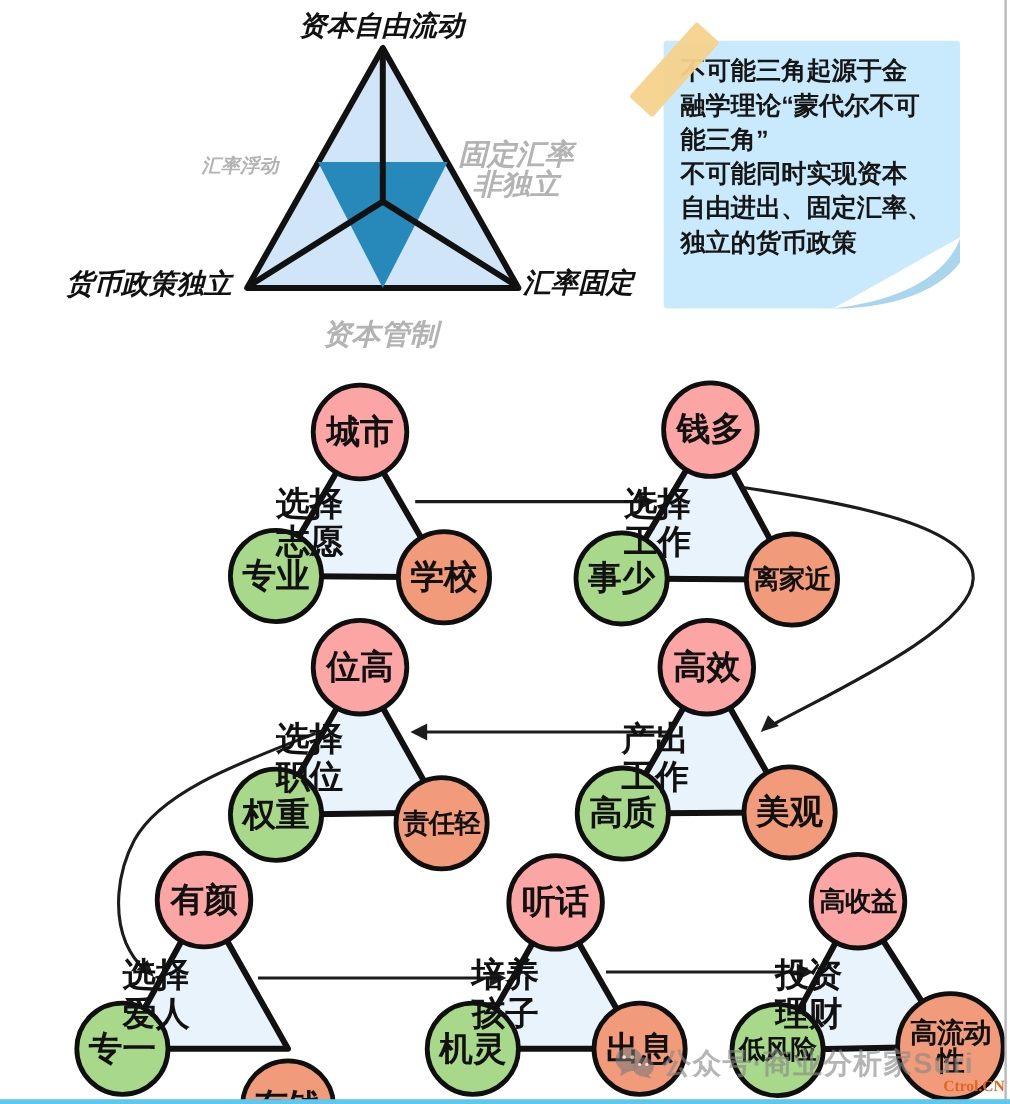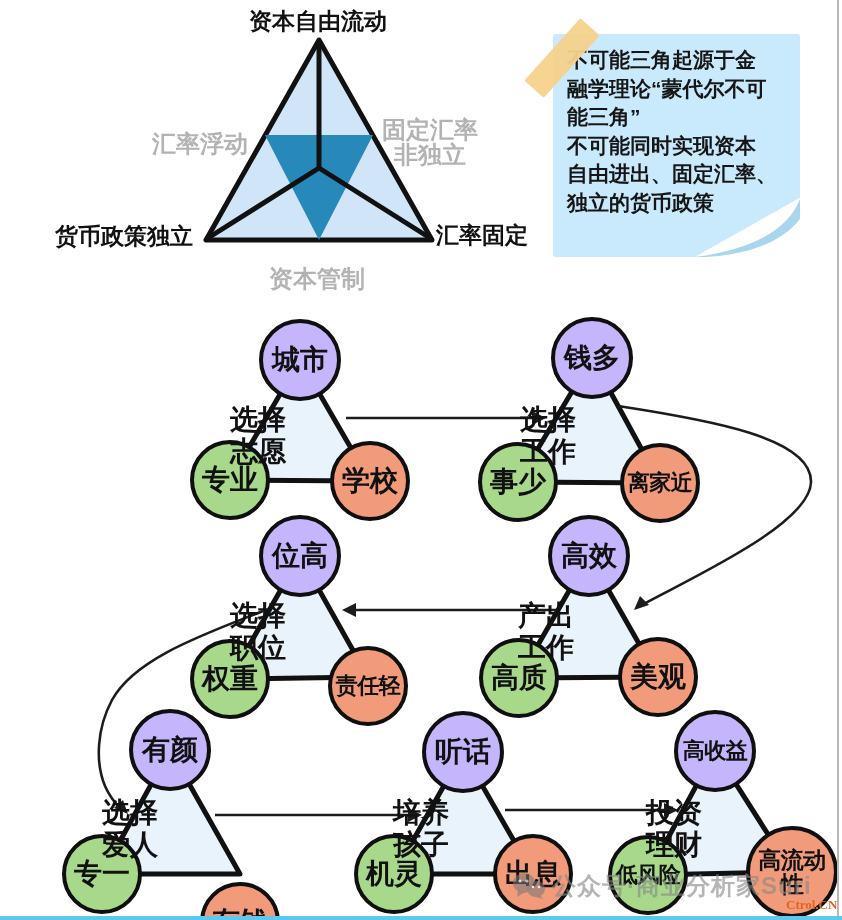--- a/index.html
+++ b/index.html
@@ -1,21 +1,21 @@
 <!DOCTYPE html>
 <html><head>
 <meta charset="utf-8">
 <style>
   html,body{margin:0;padding:0;background:#f4f4f4;}
   .canvas{
     position:relative;width:842px;height:920px;background:#ffffff;
     overflow:hidden;font-family:"Liberation Sans","DejaVu Sans",sans-serif;
   }
   
-  .tlabel{position:absolute;text-align:center;font-weight:bold;color:#111;z-index:3;}
+  .tlabel{position:absolute;text-align:center;font-weight:bold;color:#111;z-index:3;font-style:italic;}
   .tlabel.gray{color:#b3b3b3;}
   
   .note{
     position:absolute;left:553px;top:34px;width:247px;height:223px;
     background:#c9eafc;z-index:1;border-radius:3px;
   }
   .note-text{
     position:absolute;left:14px;top:12px;width:222px;
     font-size:21px;font-weight:bold;color:#161616;line-height:28.5px;
   }
@@ -29,21 +29,21 @@
   .tri{fill:#e9f3fb;stroke:#111;stroke-width:5;stroke-linejoin:round;}
   .arrow{fill:none;stroke:#1c1c1c;stroke-width:2.6;}
   .ahead{fill:#1c1c1c;}
   
   .circle{
     position:absolute;border-radius:50%;border:4.5px solid #0f0f0f;
     box-sizing:border-box;display:flex;align-items:center;justify-content:center;
     text-align:center;font-weight:bold;color:#111;z-index:3;
     font-size:28px;line-height:1.05;
   }
-  .circle.teal{background:#c4b5fd;}
+  .circle.teal{background:#fca5a5;}
   .circle.green{background:#a8d88a;}
   .circle.orange{background:#f19b7b;}
   .circle.small{font-size:22px;white-space:nowrap;letter-spacing:-.5px;}
   .circle.wrap{font-size:23px;letter-spacing:-.5px;}
   .circle span{display:block;}
   
   .clabel{
     position:absolute;width:140px;text-align:left;font-weight:bold;
     font-size:28px;line-height:32px;color:#111;z-index:3;
   }
@@ -109,21 +109,21 @@
     <path class="arrow" d="M215,815 L412,815"></path>
     <polygon class="ahead" points="422,815 408,808 408,822"></polygon>
 
     <path class="arrow" d="M505,810 L668,810"></path>
     <polygon class="ahead" points="678,810 664,803 664,817"></polygon>
   </svg>
 
   <div class="tape"></div>
 
   <div class="tlabel" style="left:218px;top:6px;width:200px;font-size:23px;">资本自由流动</div>
-  <div class="tlabel gray" style="left:100px;top:128px;width:200px;font-size:24px;">汇率浮动</div>
+  <div class="tlabel gray" style="left:100px;top:128px;width:200px;font-size:16px;">汇率浮动</div>
   <div class="tlabel gray" style="left:345px;top:117px;width:170px;font-size:24px;line-height:25px;">
     <span>固定汇率</span><br>
     <span>非独立</span>
   </div>
   <div class="tlabel" style="left:14px;top:221px;width:220px;font-size:23px;">货币政策独立</div>
   <div class="tlabel" style="left:392px;top:220px;width:180px;font-size:23px;">汇率固定</div>
   <div class="tlabel gray" style="left:217px;top:263px;width:200px;font-size:24px;">资本管制</div>
 
   <div class="circle teal" style="left:259px;top:319px;width:82px;height:82px;">
       <span>城市</span>

